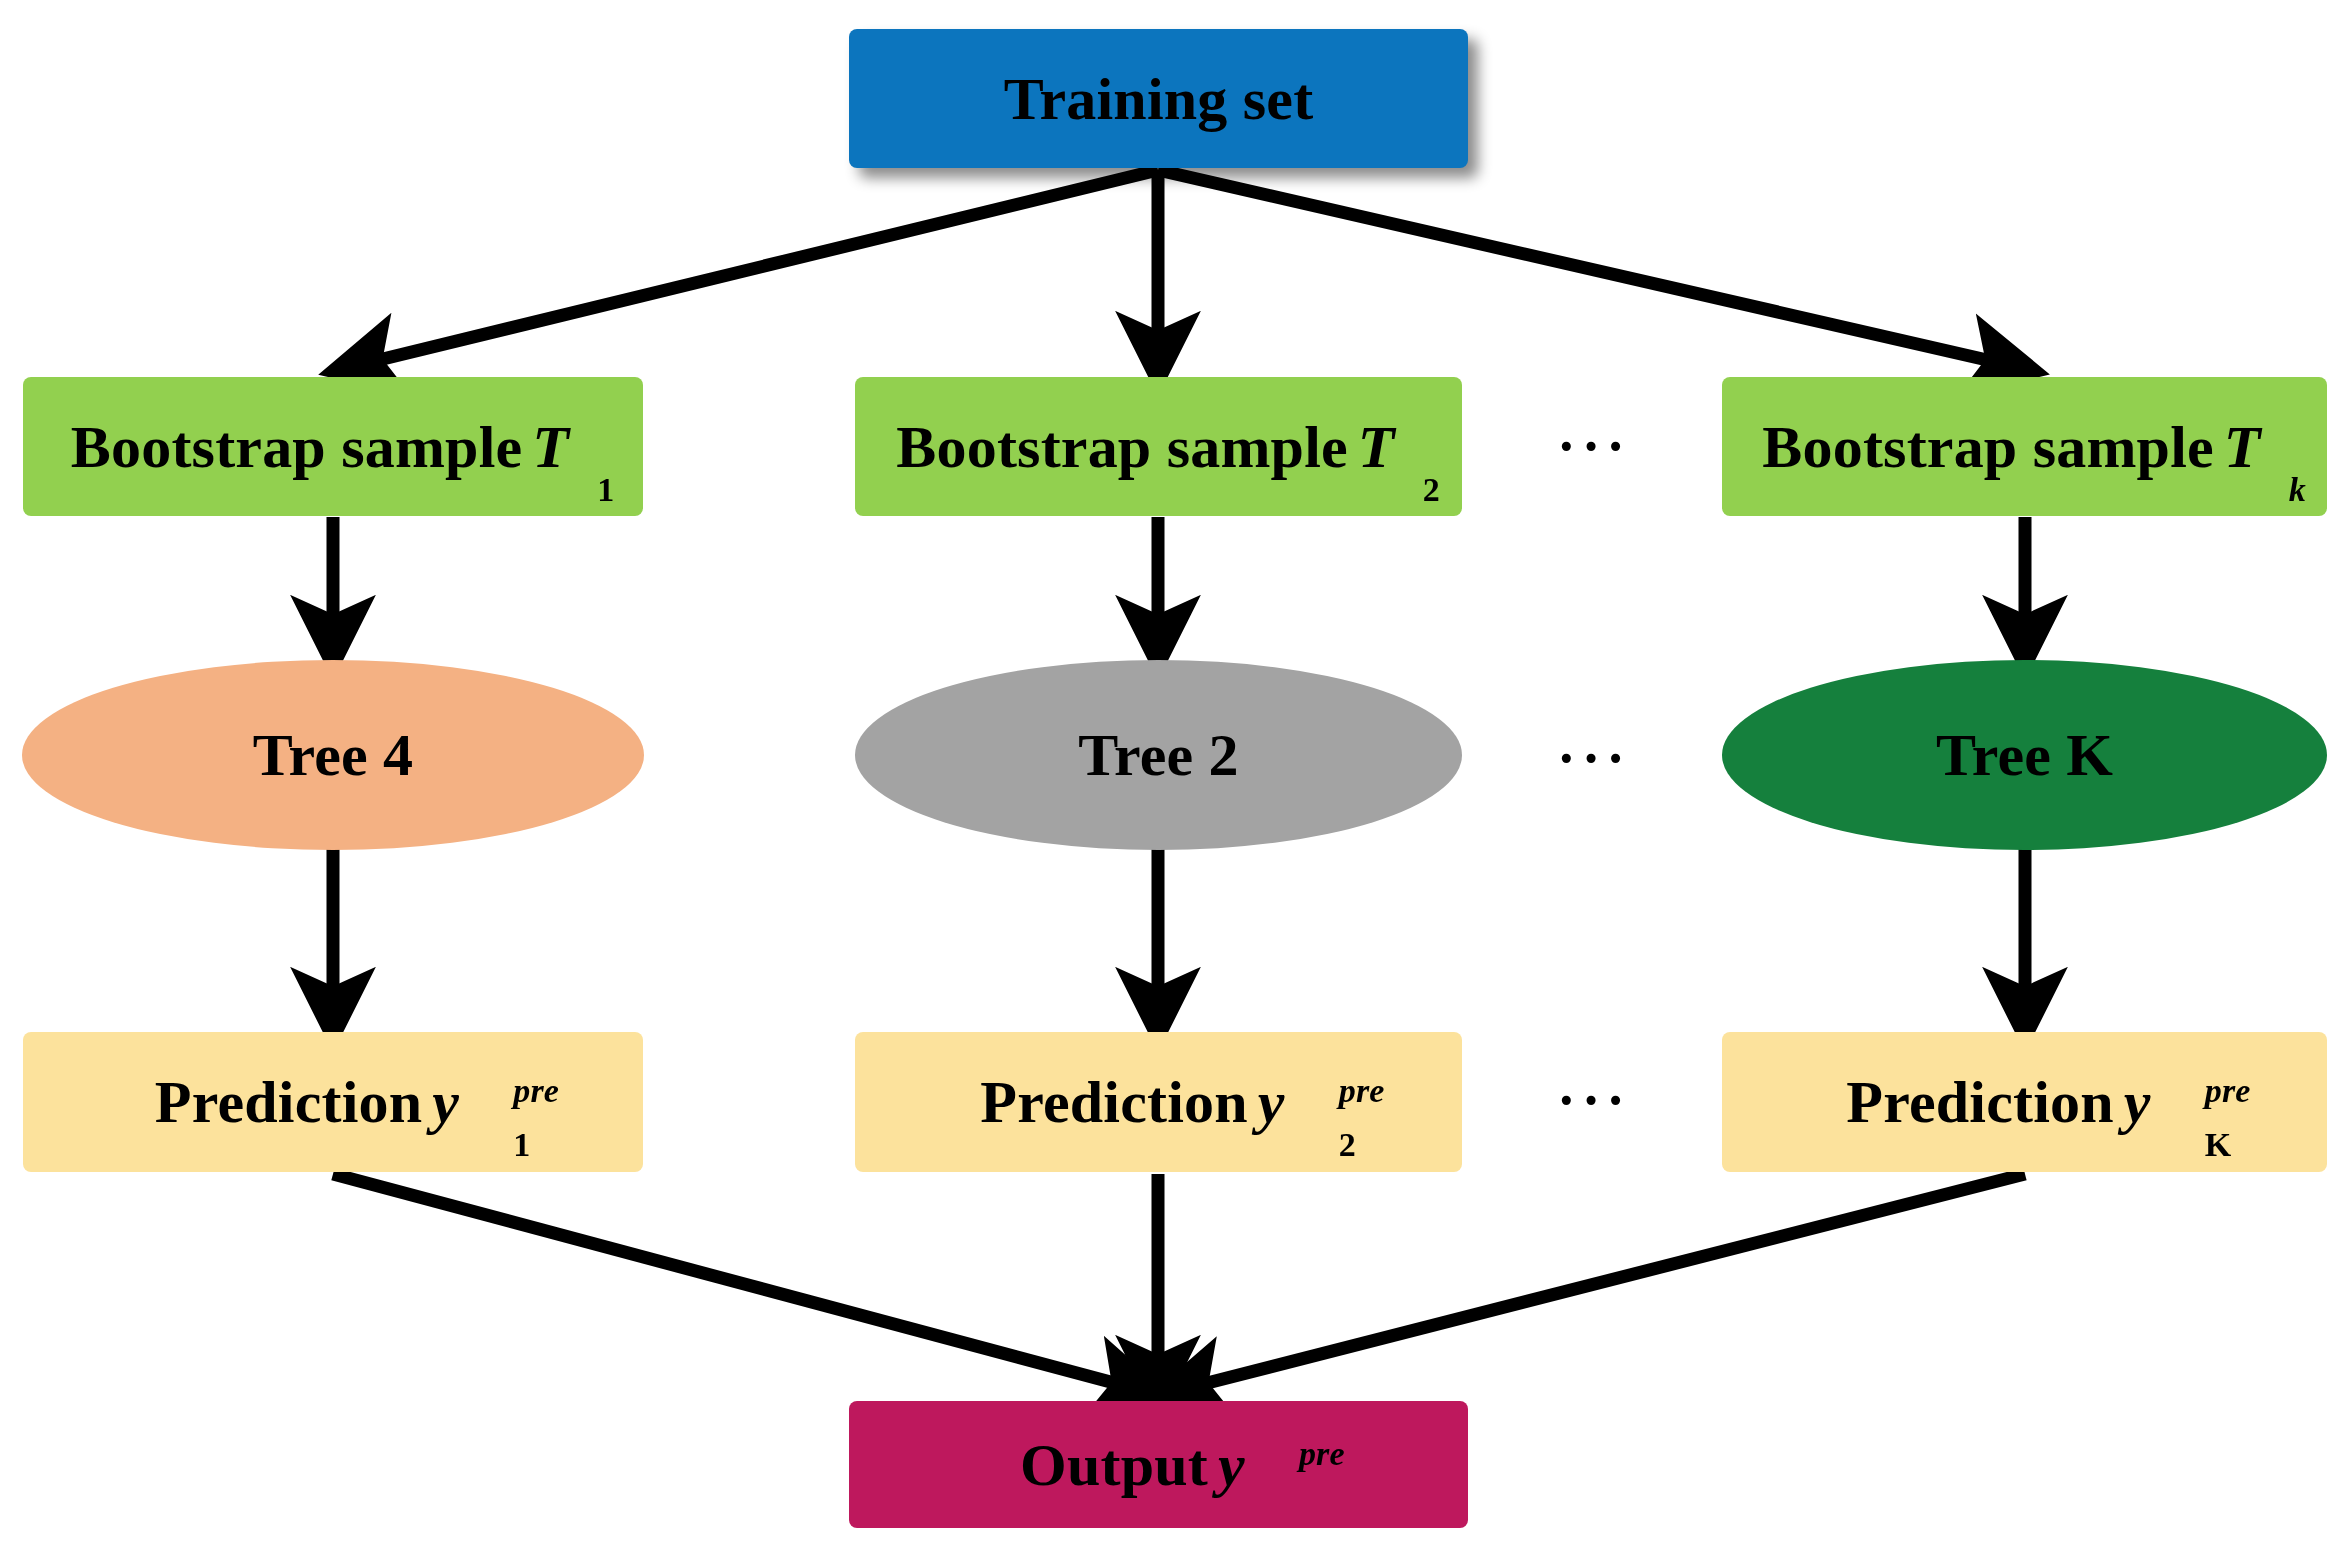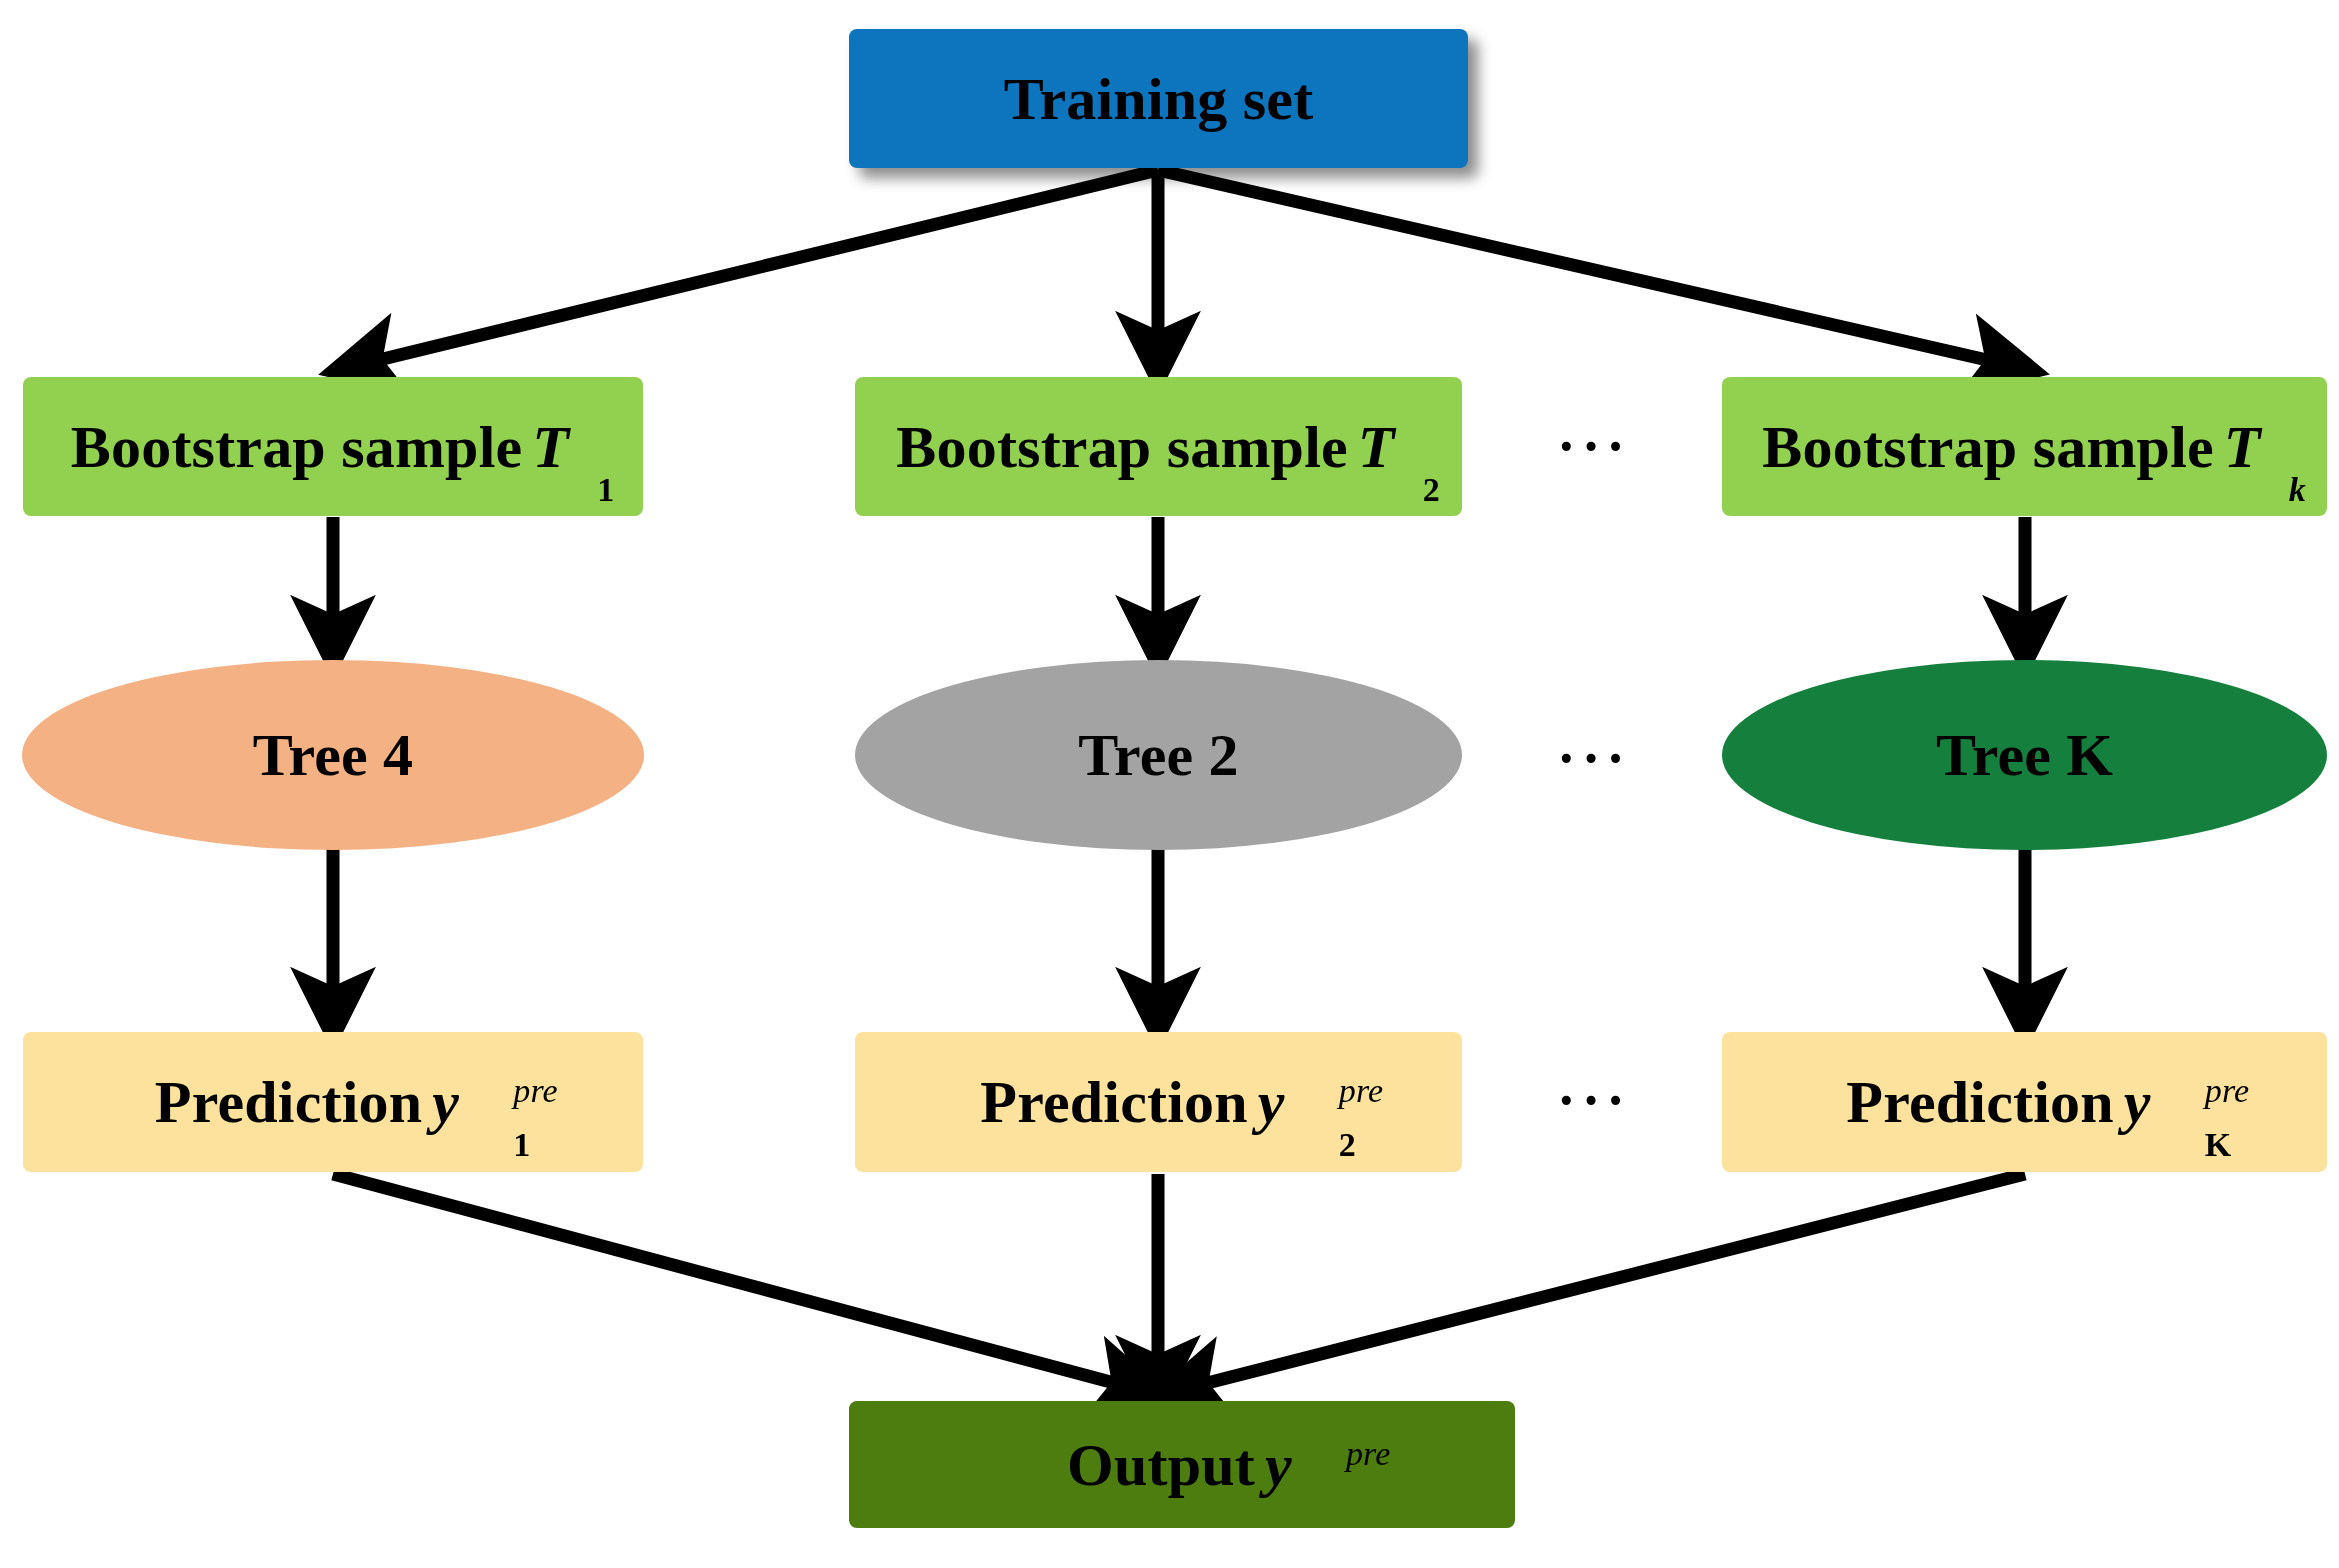--- a/index.html
+++ b/index.html
@@ -62,21 +62,21 @@
     width: 0;
     height: 0;
     vertical-align: baseline;
   }
   .sup {
     position: absolute;
     left: 2px;
     top: -48px;
     font-size: 34px;
     font-style: italic;
-    font-weight: normal;
+    font-weight: bold;
     white-space: nowrap;
   }
   .sub {
     position: absolute;
     left: 2px;
     top: 6px;
     font-size: 34px;
     font-weight: bold;
     white-space: nowrap;
   }
@@ -181,19 +181,19 @@
   </div>
 
   <div class="node rect" style="left:1722px; top:1032px; width:605px; height:140px; background:#FCE29C;">
     <span class="label">
       <span>Prediction</span><span class="mathvar pad-after">y</span><span class="supsub"><span class="sup">pre</span><span class="sub">K</span></span>
     </span>
   </div>
 
   <div class="dots" style="left:1557px; top:1072px;">···</div>
 
-  <div class="node rect" style="left:849px; top:1401px; width:619px; height:127px; background:#4d7c0f;padding-left:47px;">
+  <div class="node rect" style="left:849px; top:1401px; width:619px; height:127px; background:#be185d;">
     <span class="label">
       <span>Output</span><span class="mathvar pad-after">y</span><span class="supsub"><span class="sup">pre</span></span>
     </span>
   </div>
 
 </div>
 
 </body></html>

